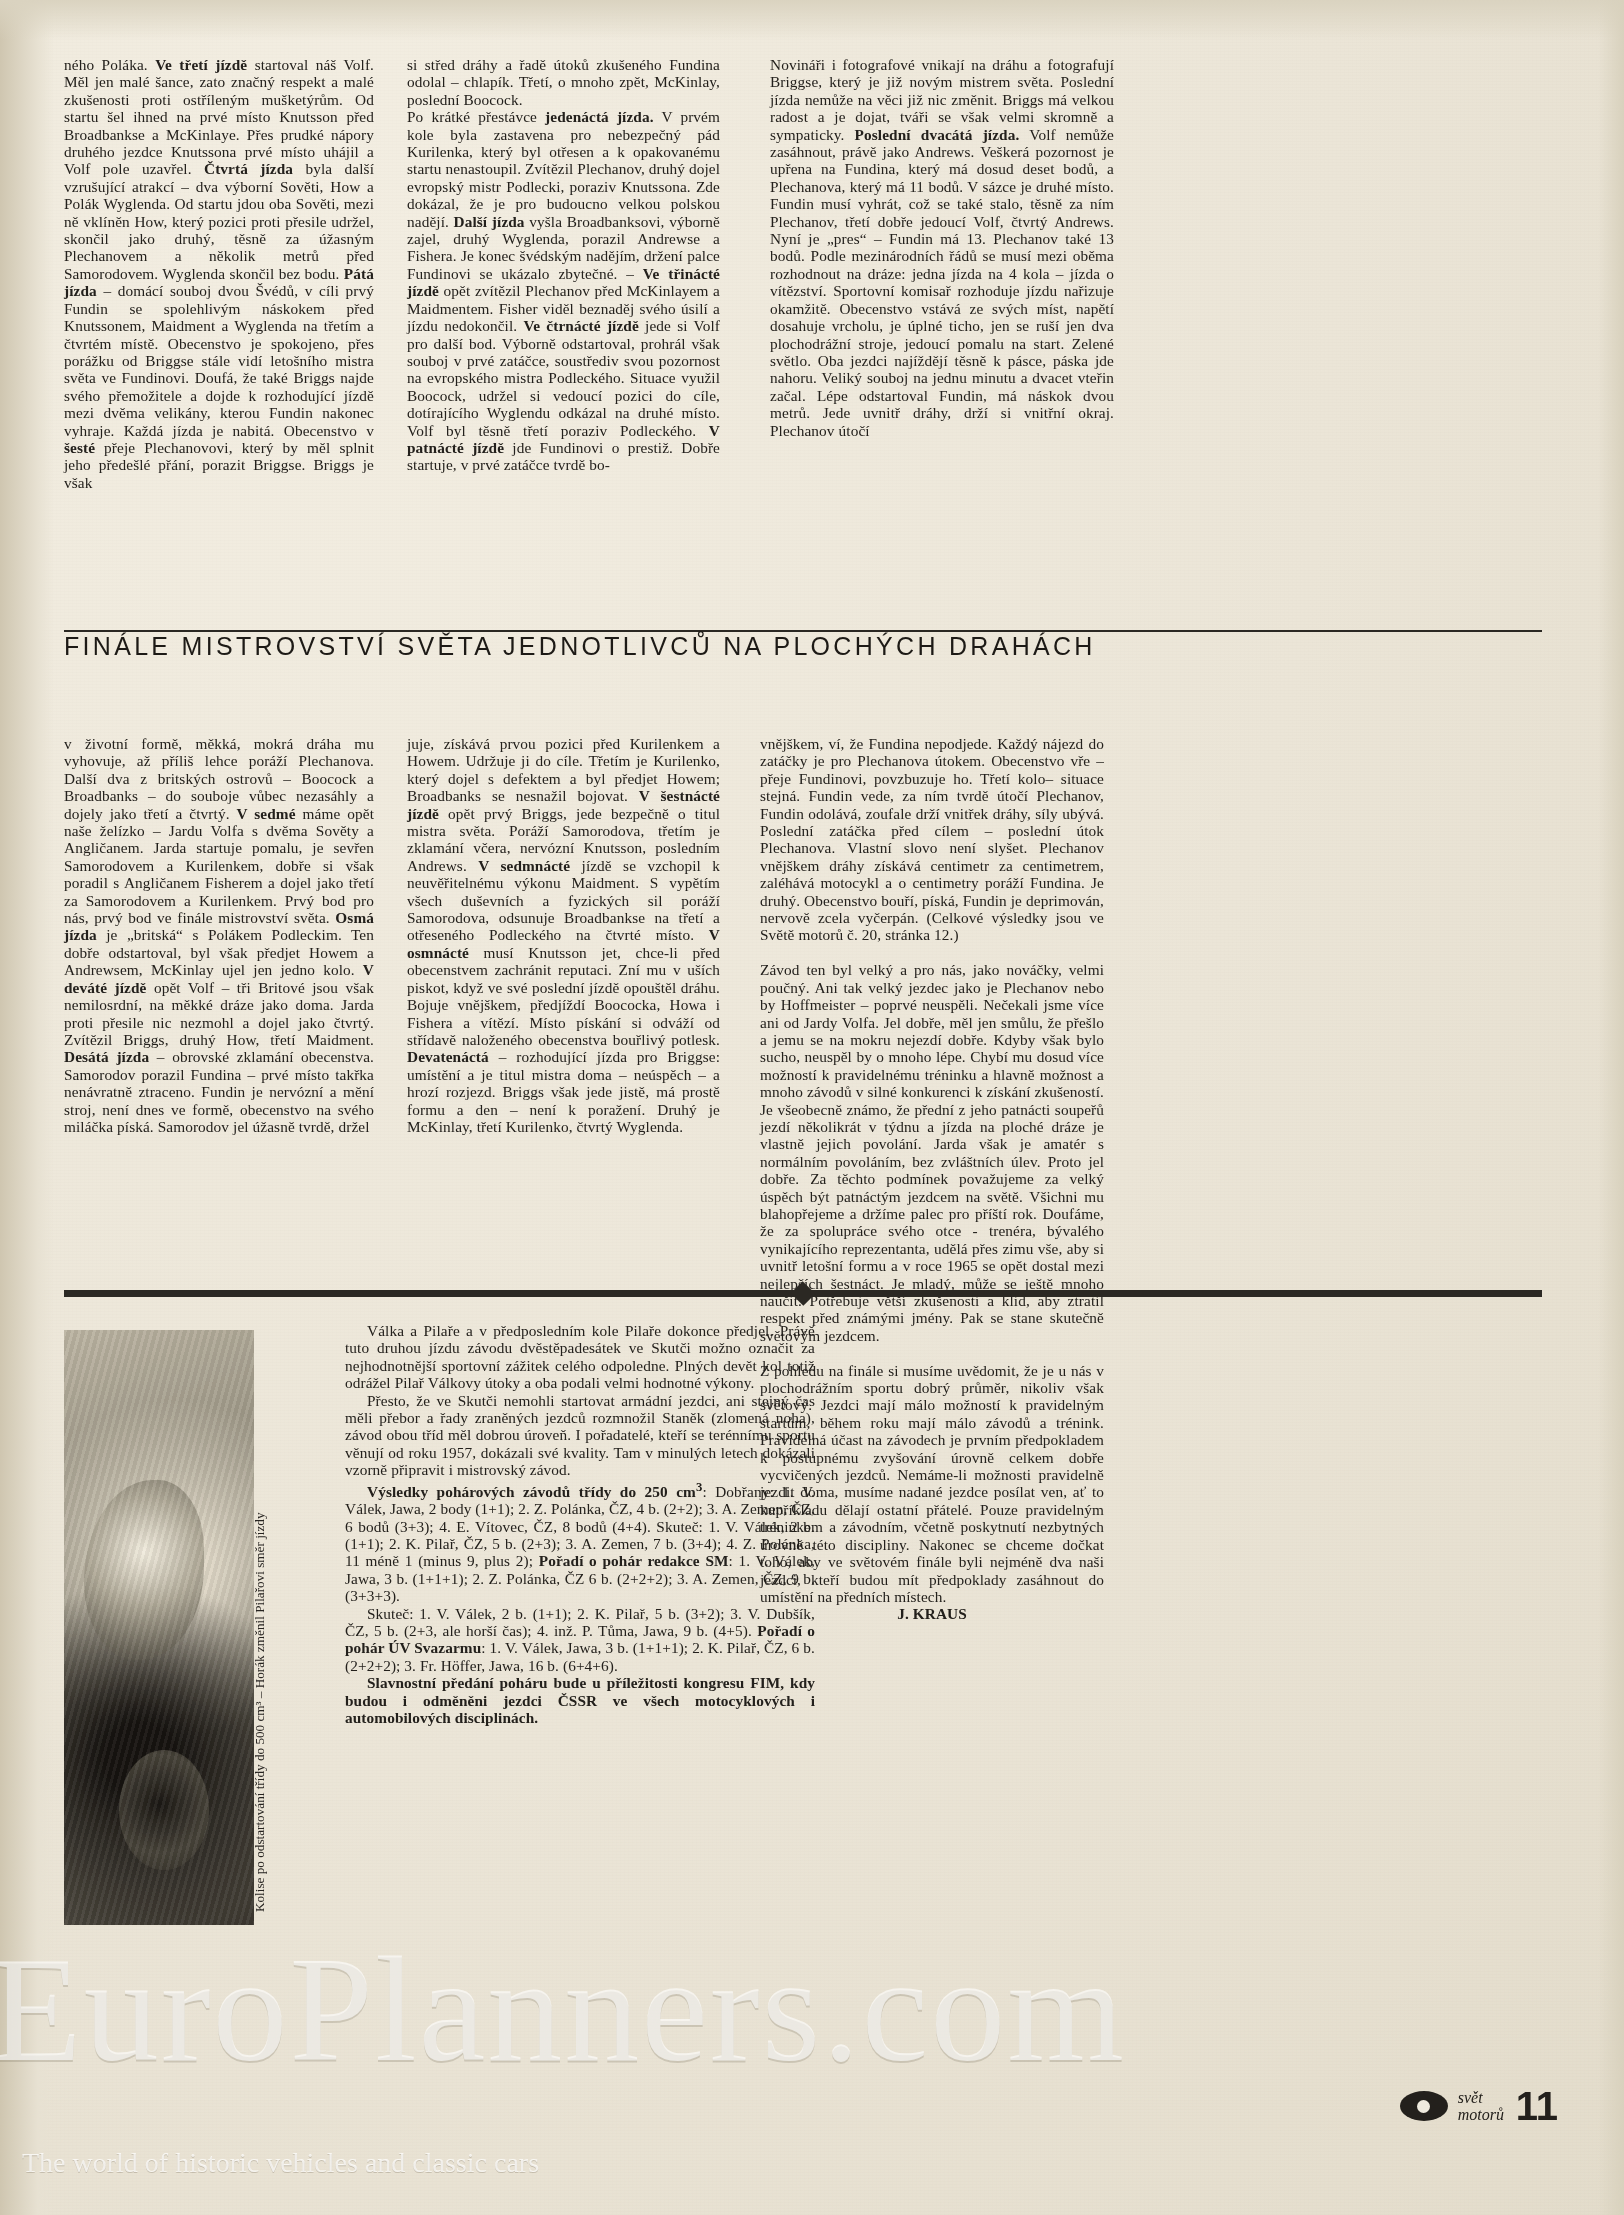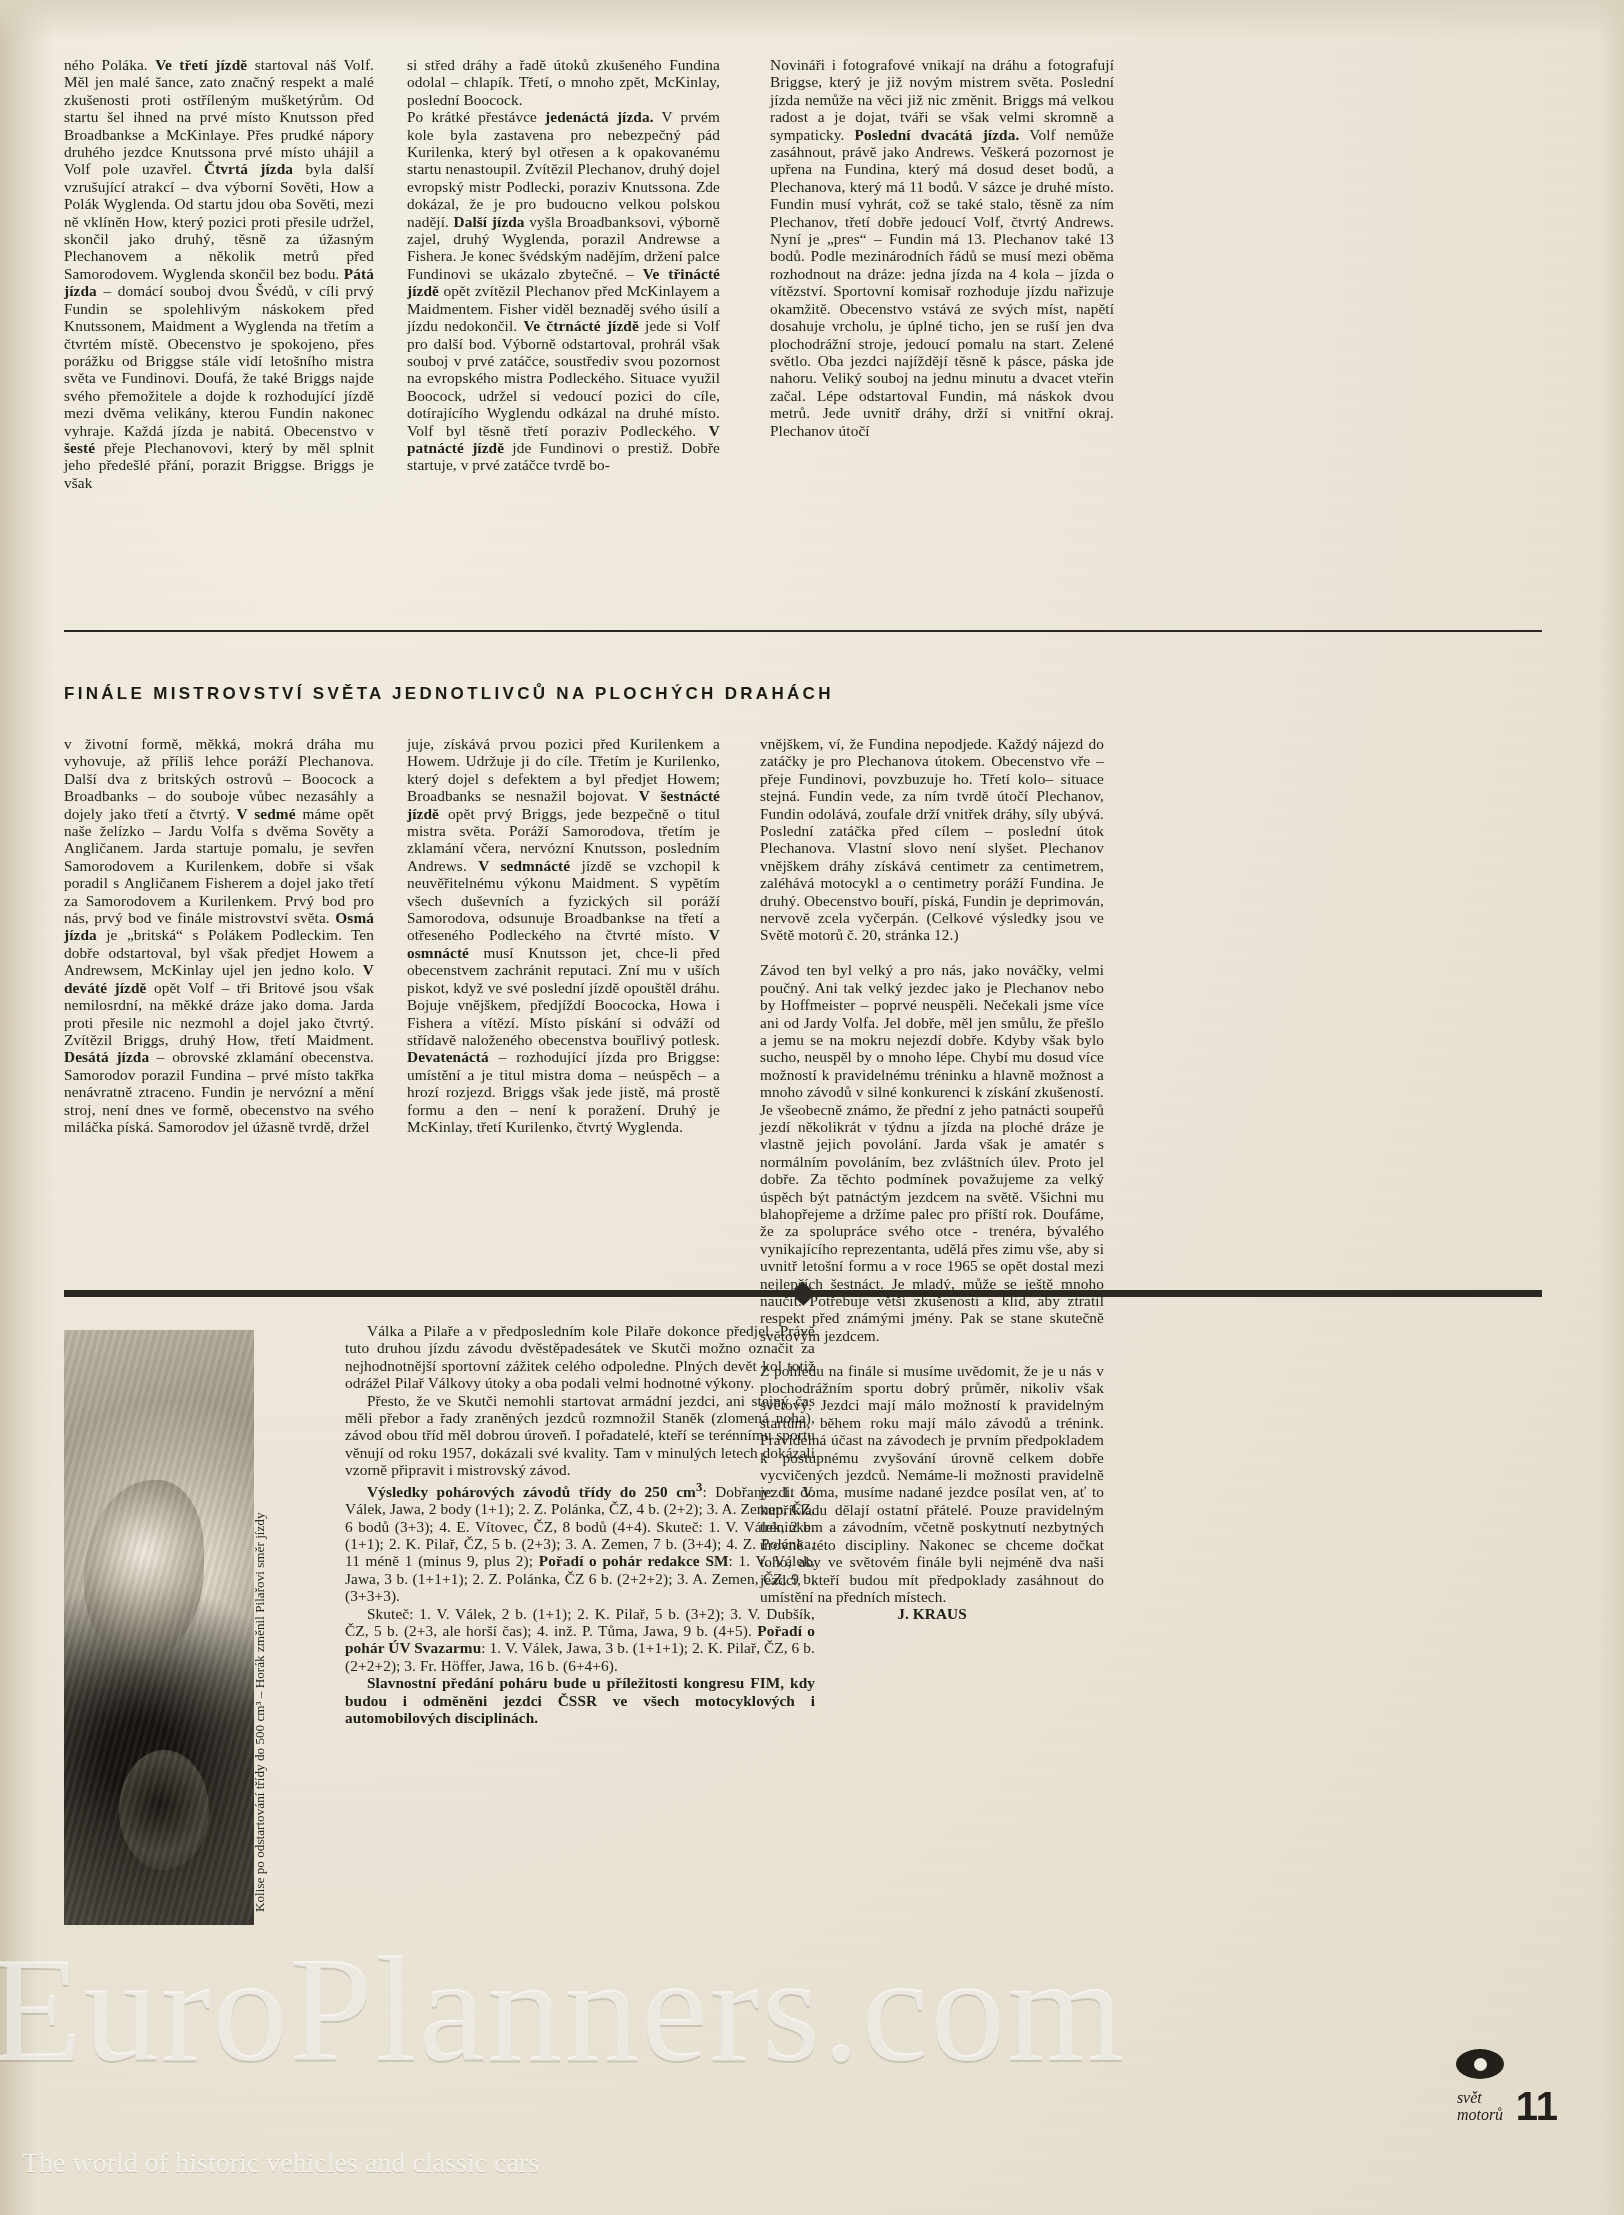--- a/index.html
+++ b/index.html
@@ -23,22 +23,22 @@
   .col p{margin:0;}
   b{font-weight:700;}
 
   
   #c1{left:64px;  top:56px;  width:310px;}
   #c2{left:407px; top:56px;  width:313px;}
   #c3{left:760px; top:56px;  width:344px;margin-left:10px;}
 
   .rule{position:absolute;height:2px;background:#2a2722;}
 
-  .headline{position:absolute;left:64px;top:684px;width:1480px;
-     font-family:"Liberation Sans",sans-serif;font-weight:700;font-size:17px;
+  .headline{position:absolute;left:64px;top:632px;width:1480px;
+     font-family:"Liberation Sans",sans-serif;font-weight:400;font-size:25px;
      letter-spacing:3.3px;color:#1d1a16;white-space:nowrap;}
 
   
   #m1{left:64px;  top:735px; width:310px;}
   #m2{left:407px; top:735px; width:313px;}
   #m3{left:760px; top:735px; width:344px;}
 
   
   #b1{left:345px; top:1322px; width:470px;}
   #b2{left:1060px;top:1322px; width:345px;}
@@ -62,21 +62,21 @@
   .photo .streak{position:absolute;left:0;top:0;width:100%;height:100%;
      background:repeating-linear-gradient(105deg, rgba(255,255,255,.05) 0 3px, rgba(0,0,0,.05) 3px 7px);}
 
   .caption{position:absolute;left:252px;top:1332px;width:22px;height:580px;
      writing-mode:vertical-rl;transform:rotate(180deg);
      font-size:13.2px;line-height:15px;color:#262320;font-family:"Liberation Serif",serif;}
 
   .signature{text-align:center;font-weight:700;}
 
   
-  .logo{position:absolute;right:120px;bottom:92px;display:flex;align-items:center;gap:10px;flex-direction:column;}
+  .logo{position:absolute;right:120px;bottom:92px;display:flex;align-items:center;gap:10px;}
   .logo .eye{width:48px;height:30px;border-radius:50%;background:#23201c;display:flex;align-items:center;justify-content:center;}
   .logo .eye i{display:block;width:13px;height:13px;border-radius:50%;background:#efeade;}
   .logo .txt{font-family:"Liberation Serif",serif;font-size:16px;line-height:17px;color:#23201c;font-style:italic;}
   .pageno{position:absolute;right:66px;bottom:86px;font-family:"Liberation Sans",sans-serif;
      font-weight:700;font-size:40px;color:#23201c;margin-top:44px;}
 
   
   .wm{position:absolute;left:-10px;bottom:120px;width:1200px;
      font-family:"Liberation Serif",serif;font-size:150px;color:rgba(255,255,255,.62);
      text-shadow:0 2px 0 rgba(120,110,90,.25);letter-spacing:2px;pointer-events:none;}

